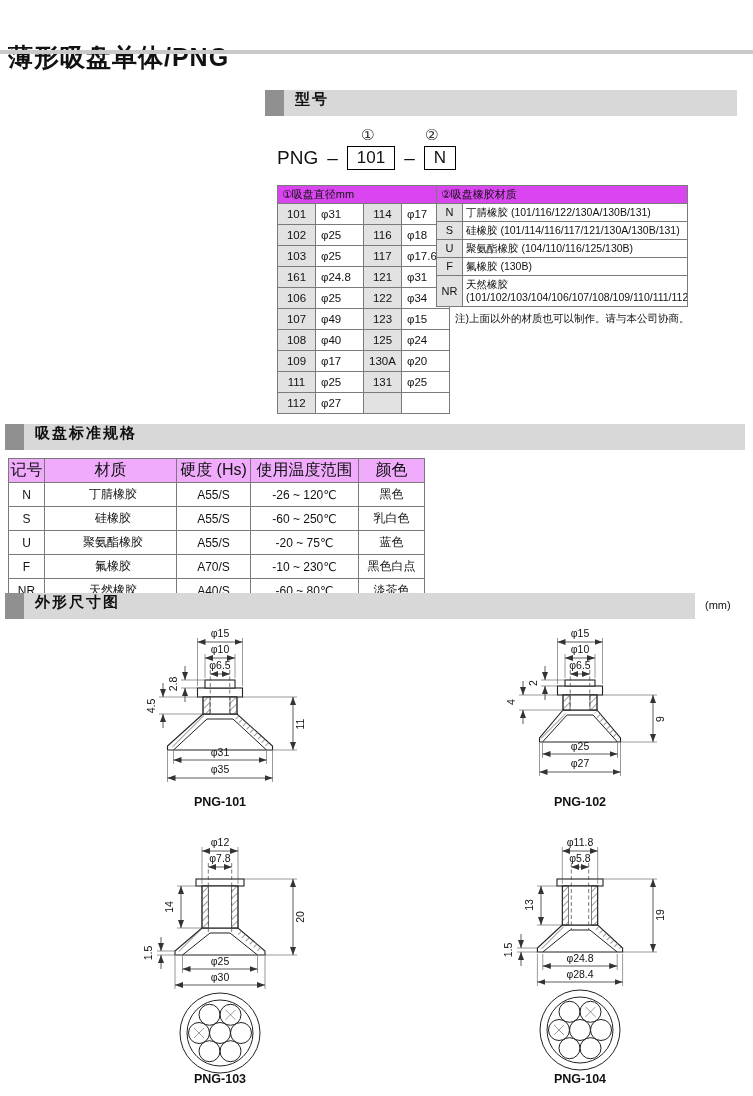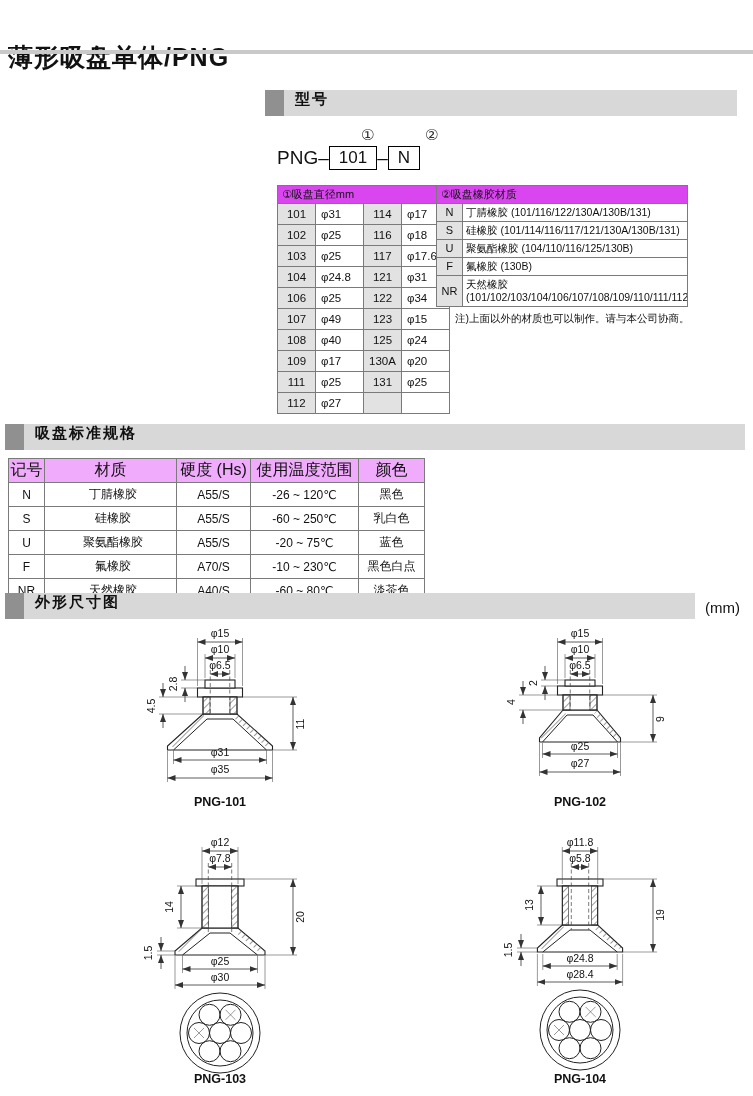--- a/index.html
+++ b/index.html
@@ -4,37 +4,37 @@
 <style>
   html,body{margin:0;padding:0;background:#fff}
   .page{position:relative;width:753px;height:1096px;background:#fff;overflow:hidden;
         font-family:"Liberation Sans","DejaVu Sans",sans-serif;color:#111}
   .title{position:absolute;left:8px;top:24px;font-size:25px;font-weight:bold;letter-spacing:1px}
   .title-rule{position:absolute;left:0;top:50px;width:753px;height:4px;background:#c9c9c9}
   .secbar{position:absolute;height:26px;background:#d8d8d8;display:flex;}
   .secsq{width:19px;height:26px;background:#909090;flex:0 0 19px}
   .sectitle{font-size:15px;font-weight:bold;margin-left:11px;letter-spacing:2px}
   .callout{position:absolute;font-size:15px;color:#333}
-  .modelrow{position:absolute;left:277px;top:146px;display:flex;align-items:center;gap:0;font-size:19px}
+  .modelrow{position:absolute;left:277px;top:146px;display:flex;align-items:center;gap:9px;font-size:19px}
   .mc-box{border:1.5px solid #000;padding:1px 9px;font-size:17px;line-height:20px}
   .tblwrap{position:absolute}
   .tbl-title{height:17px;line-height:17px;background:#d946ef;border:1px solid #7a7a7a;border-bottom:none;
              font-size:11px;padding-left:4px}
   table{border-collapse:collapse;width:100%;table-layout:fixed}
   td,th{border:1px solid #7a7a7a;overflow:hidden}
   td.code{background:#e2e2e2;text-align:center}
   .dia-table td{height:18px;font-size:11.5px}
   .dia-table td.dia{padding-left:5px}
   .mat-table td{font-size:10.5px;padding:2px 3px;line-height:13px}
   .mat-table td.code{font-size:11px;padding:2px 1px}
   .mat-note{position:absolute;font-size:10.5px}
   .spec-table th{background:#f0abfc;font-size:16px;font-weight:normal;height:21px}
   .spec-table td{font-size:12px;height:21px;text-align:center}
   .spec-table td.mat{text-align:center;padding-left:6px}
-  .unit{position:absolute;font-size:15px}
+  .unit{position:absolute;font-size:11px}
   svg.drawing{position:absolute}
   .sh{fill:#fff;stroke:#222;stroke-width:1.1}
   .ln{fill:none;stroke:#222;stroke-width:1}
   .dash{stroke:#444;stroke-width:0.7;stroke-dasharray:4 2.5}
   .ext{stroke:#555;stroke-width:0.6}
   .dim{stroke:#333;stroke-width:0.8;fill:none}
   .dt{font-size:10.5px;fill:#111}
   .dlabel{font-size:12.5px;font-weight:bold;fill:#111}
   .bv{fill:none;stroke:#222;stroke-width:1}
 </style>
@@ -88,21 +88,21 @@
           </tr>
 
           <tr>
             <td class="code">103</td>
             <td class="dia">φ25</td>
             <td class="code">117</td>
             <td class="dia">φ17.6</td>
           </tr>
 
           <tr>
-            <td class="code">104</td>
+            <td class="code">161</td>
             <td class="dia">φ24.8</td>
             <td class="code">121</td>
             <td class="dia">φ31</td>
           </tr>
 
           <tr>
             <td class="code">106</td>
             <td class="dia">φ25</td>
             <td class="code">122</td>
             <td class="dia">φ34</td>

